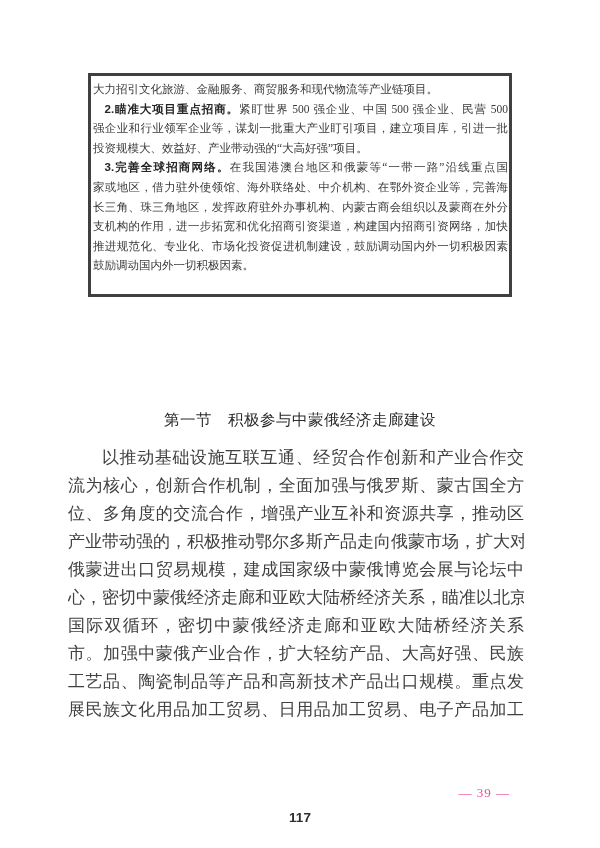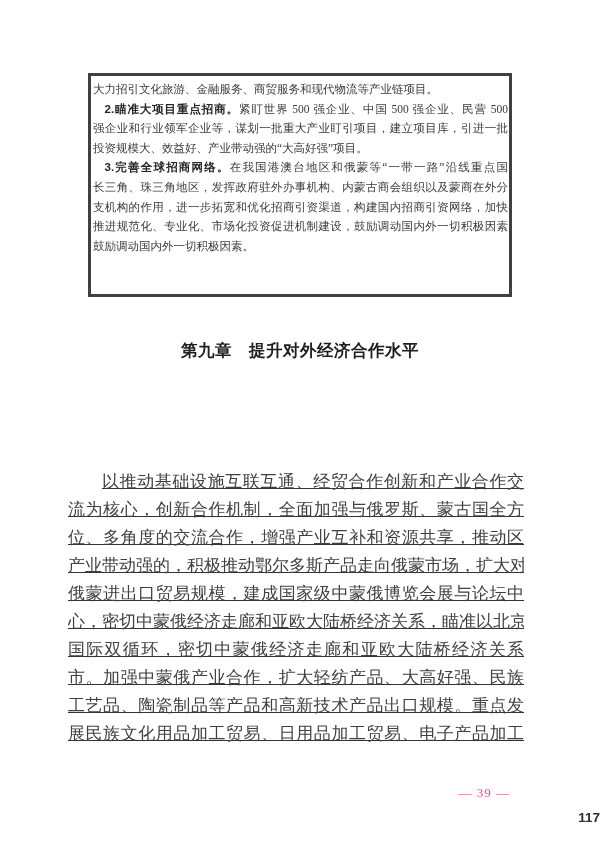--- a/index.html
+++ b/index.html
@@ -33,58 +33,59 @@
     font-family:"Liberation Sans","DejaVu Sans",sans-serif;
   }
   
   .section {
     position:absolute; left:0; top:410px; width:600px;
     text-align:center; font-size:15.5px; font-weight:normal;
     letter-spacing:0.5px; color:#2a2a2a;
   }
   
   .body-block {
-    position:absolute; left:68px; top:468px; width:456px;text-decoration:underline;
+    position:absolute; left:68px; top:444px; width:456px;
   }
   .body-block .line {
     font-size:17px; line-height:28px; height:28px; color:#404040;
     text-align:justify; text-align-last:justify;
     overflow:hidden; white-space:nowrap;
   }
   .body-block .line.first { text-indent:2em; }
   
   .volume-page {
     position:absolute; top:785px; right:90px;
     font-size:13px; color:#ec4899; letter-spacing:1px;
   }
   .page-number {
-    position:absolute; top:810px; left:0; width:600px; text-align:right;
+    position:absolute; top:810px; left:0; width:600px; text-align:center;
     font-size:13.5px; font-weight:600; color:#2e2e2e;
     font-family:"Liberation Sans","DejaVu Sans",sans-serif;
   }
 </style>
 </head>
 <body>
 
 <div class="page">
 
   <div class="textbox">
     <div class="line para-end">大力招引文化旅游、金融服务、商贸服务和现代物流等产业链项目。</div>
     <div class="line num-indent"><span class="lead">2.瞄准大项目重点招商。</span><span>紧盯世界 500 强企业、中国 500 强企业、民营 500</span></div>
     <div class="line">强企业和行业领军企业等，谋划一批重大产业盯引项目，建立项目库，引进一批</div>
     <div class="line para-end">投资规模大、效益好、产业带动强的“大高好强”项目。</div>
     <div class="line num-indent"><span class="lead">3.完善全球招商网络。</span><span>在我国港澳台地区和俄蒙等“一带一路”沿线重点国</span></div>
+    <div class="line">家或地区，借力驻外使领馆、海外联络处、中介机构、在鄂外资企业等，完善海</div>
     <div class="line">长三角、珠三角地区，发挥政府驻外办事机构、内蒙古商会组织以及蒙商在外分</div>
     <div class="line">支机构的作用，进一步拓宽和优化招商引资渠道，构建国内招商引资网络，加快</div>
     <div class="line">推进规范化、专业化、市场化投资促进机制建设，鼓励调动国内外一切积极因素</div>
     <div class="line para-end">鼓励调动国内外一切积极因素。</div>
   </div>
 
-  <div class="chapter">第九章　提升对外经济合作水平</div>
 
+  <div class="section">第一节　积极参与中蒙俄经济走廊建设</div>
 
   <div class="body-block">
     <div class="line first">以推动基础设施互联互通、经贸合作创新和产业合作交</div>
     <div class="line">流为核心，创新合作机制，全面加强与俄罗斯、蒙古国全方</div>
     <div class="line">位、多角度的交流合作，增强产业互补和资源共享，推动区</div>
     <div class="line">产业带动强的，积极推动鄂尔多斯产品走向俄蒙市场，扩大对</div>
     <div class="line">俄蒙进出口贸易规模，建成国家级中蒙俄博览会展与论坛中</div>
     <div class="line">心，密切中蒙俄经济走廊和亚欧大陆桥经济关系，瞄准以北京</div>
     <div class="line">国际双循环，密切中蒙俄经济走廊和亚欧大陆桥经济关系</div>
     <div class="line">市。加强中蒙俄产业合作，扩大轻纺产品、大高好强、民族</div>

